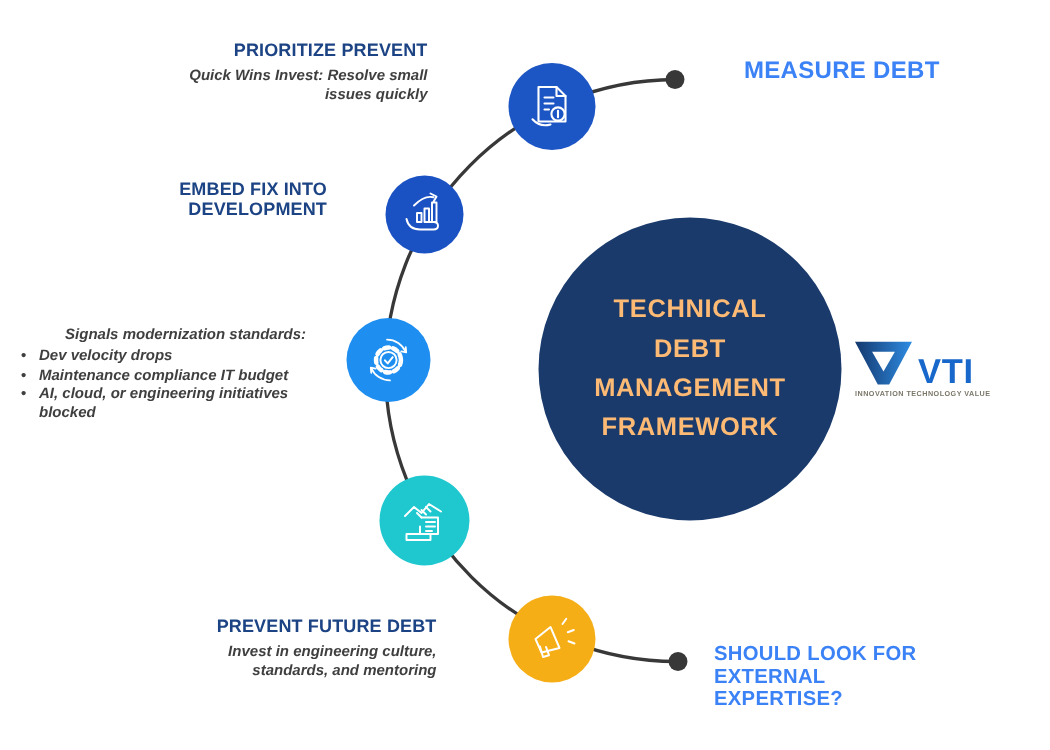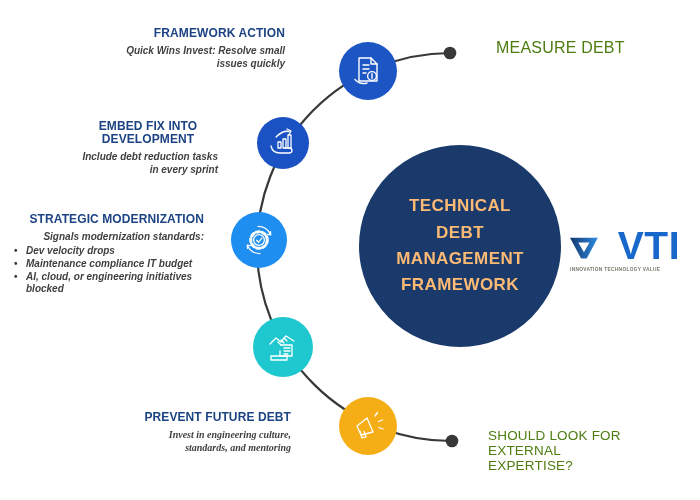--- a/index.html
+++ b/index.html
@@ -22,57 +22,56 @@
   }
   .step-body + .step-body{margin-top:9px;}
   .bullet-row{display:flex;align-items:flex-start;}
   .bullet-row .bullet{width:12px;text-align:left;flex:0 0 12px;font-style:normal;}
   .bullet-row .btxt{flex:1;text-align:left;}
 
   .title-center{text-align:center;}
 
   
   .side-label{
-    position:absolute;font-weight:normal;color:#4d7c0f;letter-spacing:.2px;
+    position:absolute;font-weight:bold;color:#3b82f6;letter-spacing:.2px;
   }
   #measure-label{left:496px;top:39px;font-size:16px;}
-  #external-label{left:488px;top:428px;font-size:13.5px;line-height:1.12;width:158px;}
+  #external-label{left:476px;top:428px;font-size:13.5px;line-height:1.12;width:158px;}
 
   
   .center-circle{
     position:absolute;left:359px;top:145px;width:202px;height:202px;
     border-radius:50%;background:#1a3a6b;display:flex;align-items:center;
     justify-content:center;text-align:center;
   }
   .center-title{
     width:150px;color:#fdba74;font-weight:bold;font-size:17px;
     line-height:1.55;letter-spacing:.4px;
   }
 
   
   .logo{position:absolute;left:570px;top:226px;width:110px;}
   .logo-row{display:flex;align-items:flex-end;gap:4px;}
   .logo-name{
-    font-weight:bold;font-size:39px;line-height:1;color:#1868cc;
+    font-weight:bold;font-size:23px;line-height:1;color:#1868cc;
     letter-spacing:.5px;
-    margin-left:16px;
   }
   .logo-tagline{
     margin-top:2px;font-size:4.8px;font-weight:bold;letter-spacing:.32px;
     color:#7a7668;white-space:nowrap;
   }
 
   
   #step-prioritize{left:101px;top:27px;width:184px;}
   #step-embed{left:78px;top:120px;width:140px;}
-  #step-embed .step-title{text-align:center;}
+  #step-embed .step-title{text-align:right;}
   #step-strategic{left:14px;top:213px;width:190px;}
   #step-ai{left:37px;top:326px;width:175px;}
   #step-prevent{left:106px;top:411px;width:185px;}
-  #step-prevent .step-body{padding-left:18px;font-family:Liberation Serif, serif;}
+  #step-prevent .step-body{padding-left:18px;}
 </style>
 </head>
 <body>
 
 <div class="stage">
 
   <svg class="diagram" width="700" height="500" viewBox="0 0 700 500">
 
     <path d="M450,53 A194,194 0 0 0 452,441" fill="none" stroke="#383838" stroke-width="2.2"></path>
     <circle cx="450" cy="53" r="6.3" fill="#383838"></circle>
@@ -130,31 +129,29 @@
       <circle cx="368" cy="426" r="29" fill="#f6ae17"></circle>
       <g transform="translate(368,426)" fill="none" stroke="#ffffff" stroke-width="1.3" stroke-linecap="round" stroke-linejoin="round">
         <path d="M-11,0 l10,-8 l6,14 l-12,3 z"></path>
         <path d="M-8,5 l2,7 l4,-1.2 l-2,-5.5"></path>
         <path d="M7,-10 l2.5,-3.5 M10.5,-4.5 l4,-1.5 M11,1.5 l4,1.5"></path>
       </g>
     </g>
   </svg>
 
   <div class="step" id="step-prioritize">
-    <div class="step-title">FRAMEWORK ACTION</div>
+    <div class="step-title">PRIORITIZE PREVENT</div>
     <div class="step-body">Quick Wins Invest: Resolve small issues quickly</div>
   </div>
 
   <div class="step" id="step-embed">
     <div class="step-title">EMBED FIX INTO DEVELOPMENT</div>
-    <div class="step-body">Include debt reduction tasks in every sprint</div>
   </div>
 
   <div class="step" id="step-strategic">
-    <div class="step-title">STRATEGIC MODERNIZATION</div>
     <div class="step-body">Signals modernization standards:</div>
     <div class="step-body" style="margin-top:1px;">
       <div class="bullet-row">
         <span class="bullet">•</span>
         <span class="btxt">Dev velocity drops</span>
       </div>
       <div class="bullet-row">
         <span class="bullet">•</span>
         <span class="btxt">Maintenance compliance IT budget</span>
       </div>

